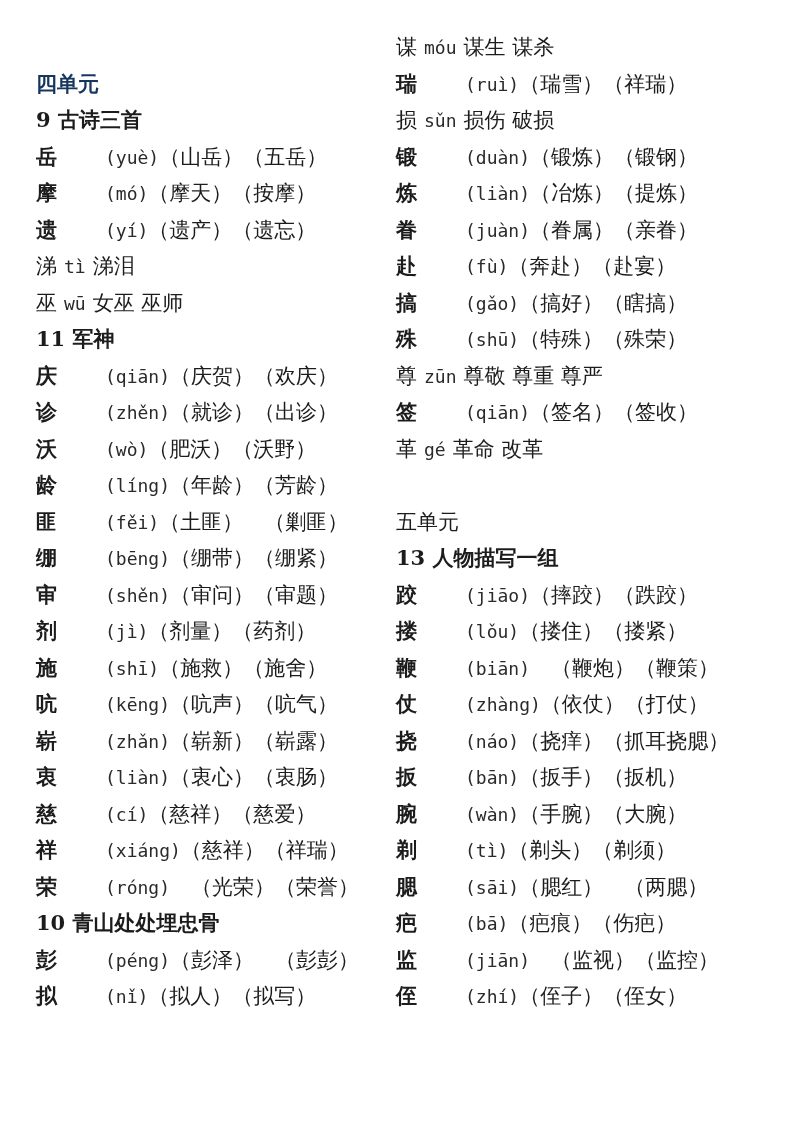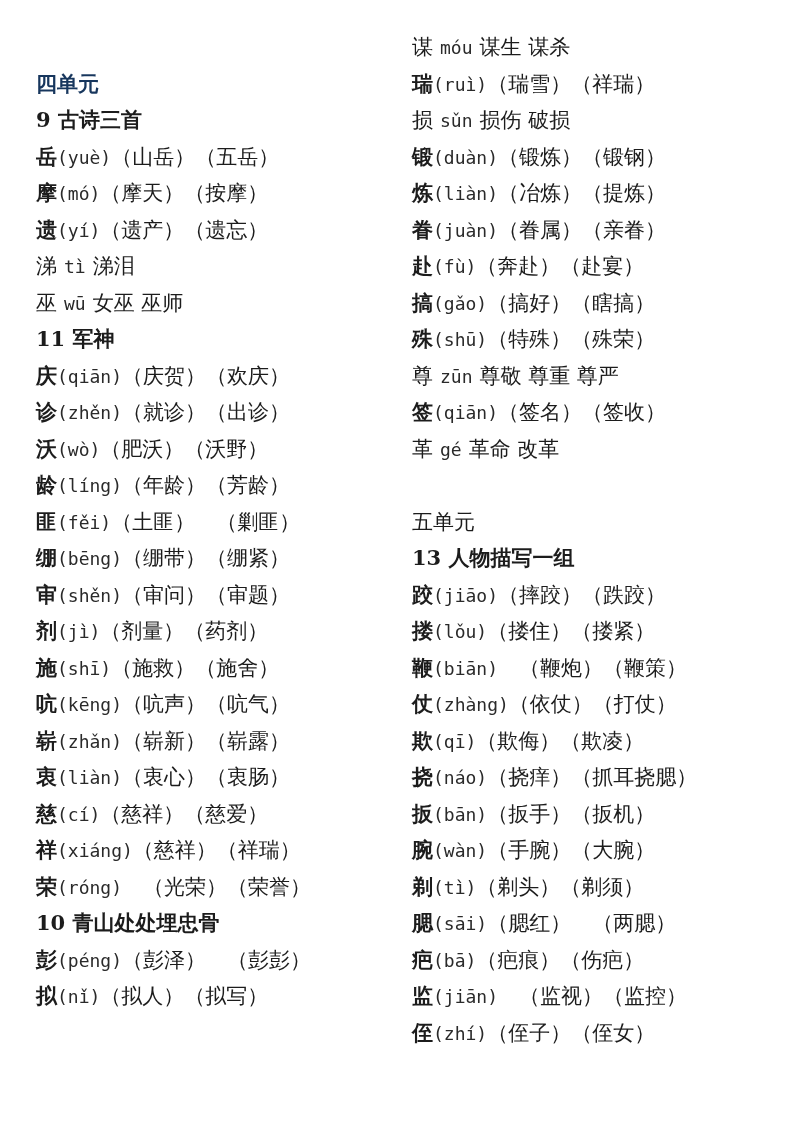--- a/index.html
+++ b/index.html
@@ -14,21 +14,21 @@
     overflow: hidden;
     font-family: "DejaVu Serif", "Liberation Serif", serif;
     color: #1c1c1c;
   }
   .column {
     position: absolute;
     top: 29px;
     white-space: nowrap;
   }
   .col-left  { left: 36px; }
-  .col-right { left: 412px; }
+  .col-right { left: 396px; }
   .line {
     height: 36.5px;
     line-height: 36.5px;
     font-size: 21px;
   }
   .line.blank { }
   .line.section span {
     font-weight: bold;
     color: #17365d;
   }
@@ -36,20 +36,21 @@
     font-weight: bold;
     color: #1c1c1c;
   }
   .entry .head {
     font-weight: bold;
   }
   .pinyin {
     font-family: "DejaVu Sans Mono", "Liberation Mono", monospace;
     font-size: 18px;
     color: #2a2a2a;
+    margin-left: 48px;
   }
   .plain .pinyin { margin: 0 7px; }
   .entry .words, .plain .words { }
 </style>
 </head>
 <body>
 
 <div class="column col-left">
     <div class="line blank"></div>
     <div class="line section"><span>四单元</span></div>
@@ -92,21 +93,20 @@
     <div class="line plain"><span class="head">尊</span><span class="pinyin">zūn</span><span class="words">尊敬 尊重 尊严</span></div>
     <div class="line entry"><span class="head">签</span><span class="pinyin">(qiān)</span><span class="words">（签名）（签收）</span></div>
     <div class="line plain"><span class="head">革</span><span class="pinyin">gé</span><span class="words">革命 改革</span></div>
     <div class="line blank"></div>
     <div class="line text"><span>五单元</span></div>
     <div class="line lesson"><span>13 人物描写一组</span></div>
     <div class="line entry"><span class="head">跤</span><span class="pinyin">(jiāo)</span><span class="words">（摔跤）（跌跤）</span></div>
     <div class="line entry"><span class="head">搂</span><span class="pinyin">(lǒu)</span><span class="words">（搂住）（搂紧）</span></div>
     <div class="line entry"><span class="head">鞭</span><span class="pinyin">(biān)</span><span class="words">　（鞭炮）（鞭策）</span></div>
     <div class="line entry"><span class="head">仗</span><span class="pinyin">(zhàng)</span><span class="words">（依仗）（打仗）</span></div>
-    <div class="line entry"><span class="head">欺</span><span class="pinyin">(qī)</span><span class="words">（欺侮）（欺凌）</span></div>
     <div class="line entry"><span class="head">挠</span><span class="pinyin">(náo)</span><span class="words">（挠痒）（抓耳挠腮）</span></div>
     <div class="line entry"><span class="head">扳</span><span class="pinyin">(bān)</span><span class="words">（扳手）（扳机）</span></div>
     <div class="line entry"><span class="head">腕</span><span class="pinyin">(wàn)</span><span class="words">（手腕）（大腕）</span></div>
     <div class="line entry"><span class="head">剃</span><span class="pinyin">(tì)</span><span class="words">（剃头）（剃须）</span></div>
     <div class="line entry"><span class="head">腮</span><span class="pinyin">(sāi)</span><span class="words">（腮红）　（两腮）</span></div>
     <div class="line entry"><span class="head">疤</span><span class="pinyin">(bā)</span><span class="words">（疤痕）（伤疤）</span></div>
     <div class="line entry"><span class="head">监</span><span class="pinyin">(jiān)</span><span class="words">　（监视）（监控）</span></div>
     <div class="line entry"><span class="head">侄</span><span class="pinyin">(zhí)</span><span class="words">（侄子）（侄女）</span></div>
   </div>
 

